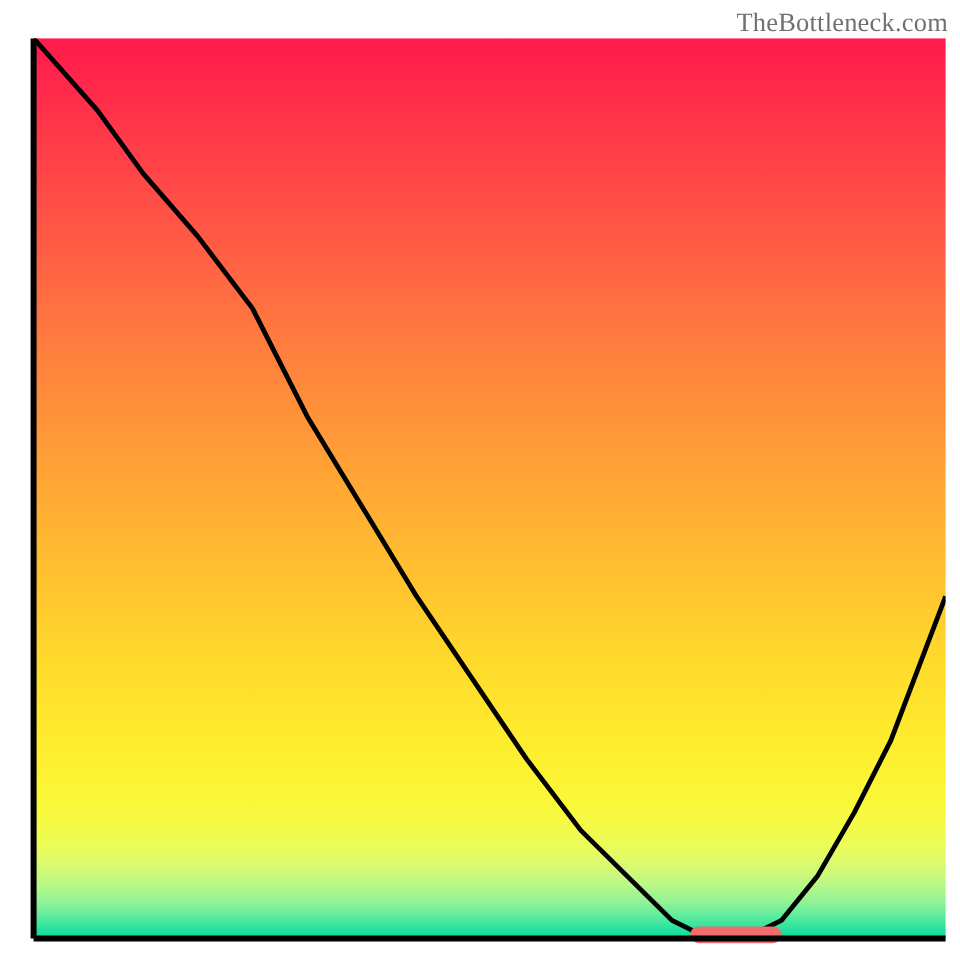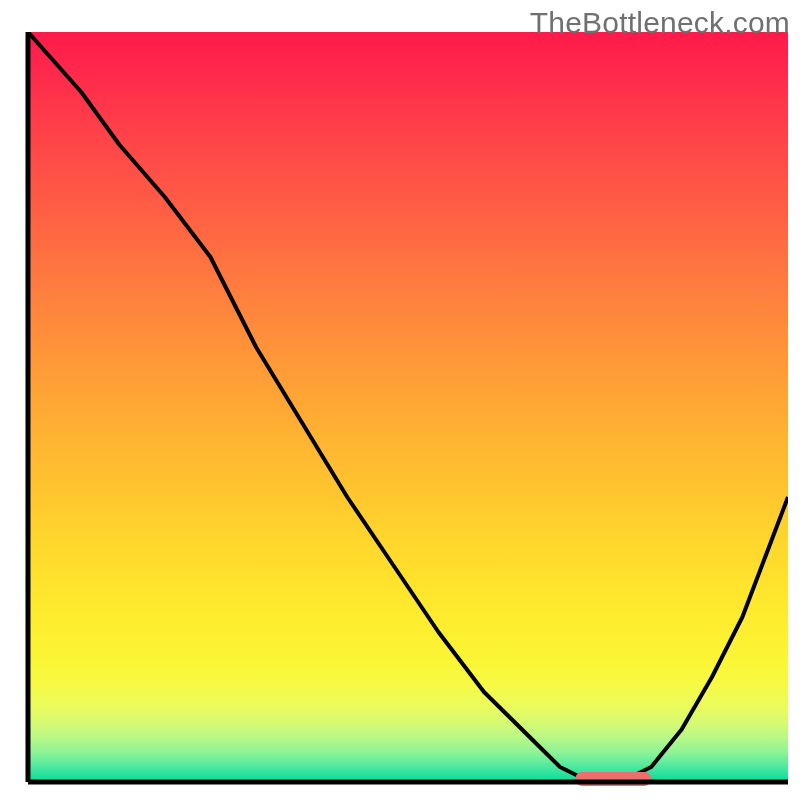--- a/index.html
+++ b/index.html
@@ -12,25 +12,26 @@
   }
   .chart-container {
     position: relative;
     width: 800px;
     height: 800px;
   }
   .watermark {
     position: absolute;
     top: 6px;
     right: 10px;
-    font-size: 30px;
+    font-size: 22px;
     font-weight: 500;
     color: #707070;
     letter-spacing: 0.2px;
     z-index: 5;
+    font-family: Liberation Serif, serif;
   }
   svg.plot {
     position: absolute;
     top: 0;
     left: 0;
   }
 </style>
 </head>
 <body>
 

